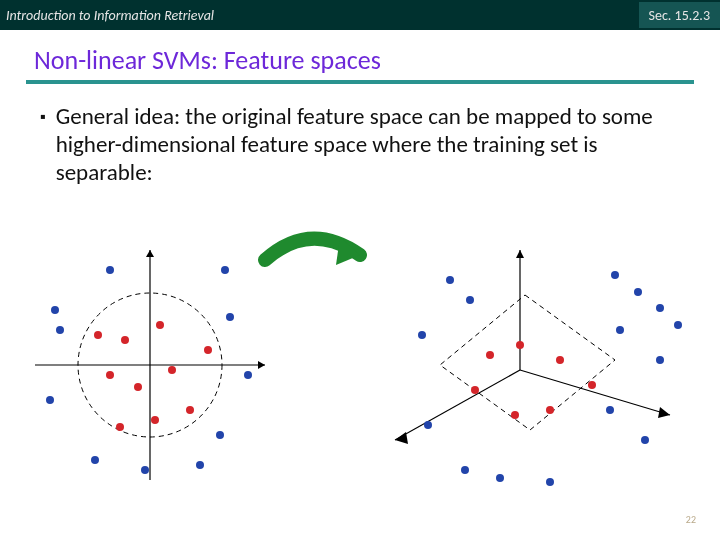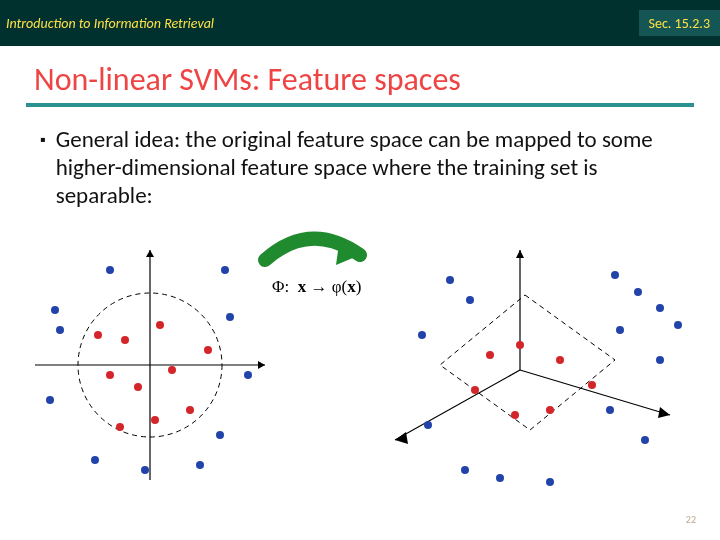--- a/index.html
+++ b/index.html
@@ -7,42 +7,42 @@
     padding: 0;
     width: 720px;
     height: 540px;
     font-family: Calibri, Arial, sans-serif;
     background: #fff;
     overflow: hidden;
     position: relative;
   }
   .header {
     background: #00312f;
-    color: #fde047;
+    color: #e5e5e5;
     height: 22px;
     display: flex;
     justify-content: space-between;
     align-items: center;
     font-style: italic;
     font-size: 14px;
-    padding: 12px 6px;
+    padding: 4px 6px;
   }
   .section-tag {
     background: #155553;
     font-style: normal;
     font-size: 14px;
     padding: 2px 10px;
     margin: -2px -6px -2px 0;
     height: 22px;
     display: flex;
     align-items: center;
   }
   .title {
-    font-size: 32px;
-    color: #ef4444;
+    font-size: 26px;
+    color: #6d28d9;
     padding: 14px 28px 4px 34px;
   }
   .underline {
     height: 4px;
     background: #2a938f;
     margin: 0 26px 0 26px;
   }
   .body {
     padding: 18px 40px 0 40px;
     font-size: 23px;
@@ -173,18 +173,15 @@
         <circle cx="-70" cy="-90" r="4"></circle>
           <circle cx="-50" cy="-70" r="4"></circle>
         <circle cx="-98" cy="-35" r="4"></circle>
           <circle cx="-55" cy="100" r="4"></circle>
         <circle cx="-20" cy="108" r="4"></circle>
           <circle cx="30" cy="112" r="4"></circle>
         <circle cx="-92" cy="55" r="4"></circle>
       </g>
     </g>
   </svg>
-  <div class="mapping-label">
-    Φ:&nbsp;&nbsp;<b>x</b> → φ(<b>x</b>)
-  </div>
 </div>
 
 <div class="pagenum">22</div>
 
 </body></html>

